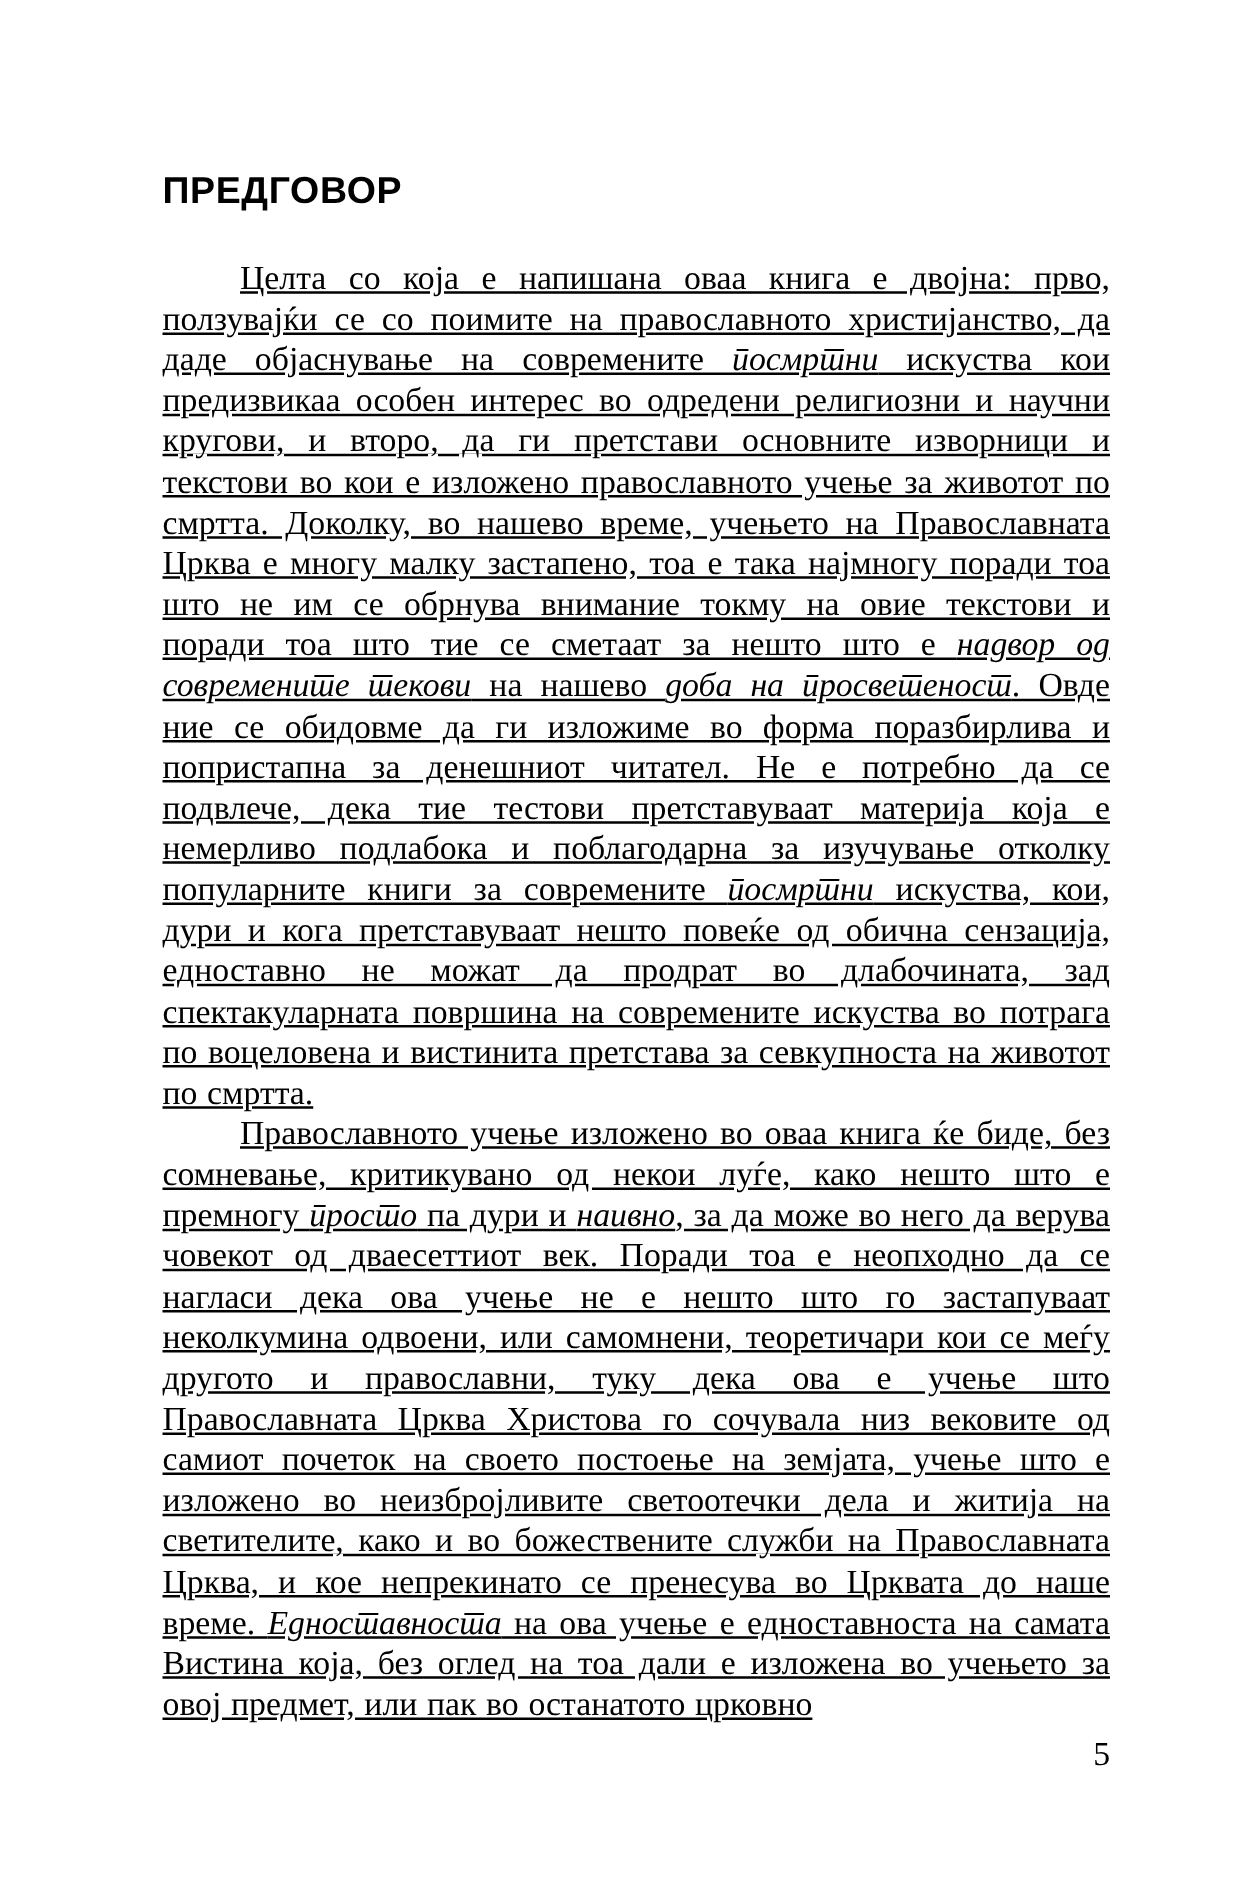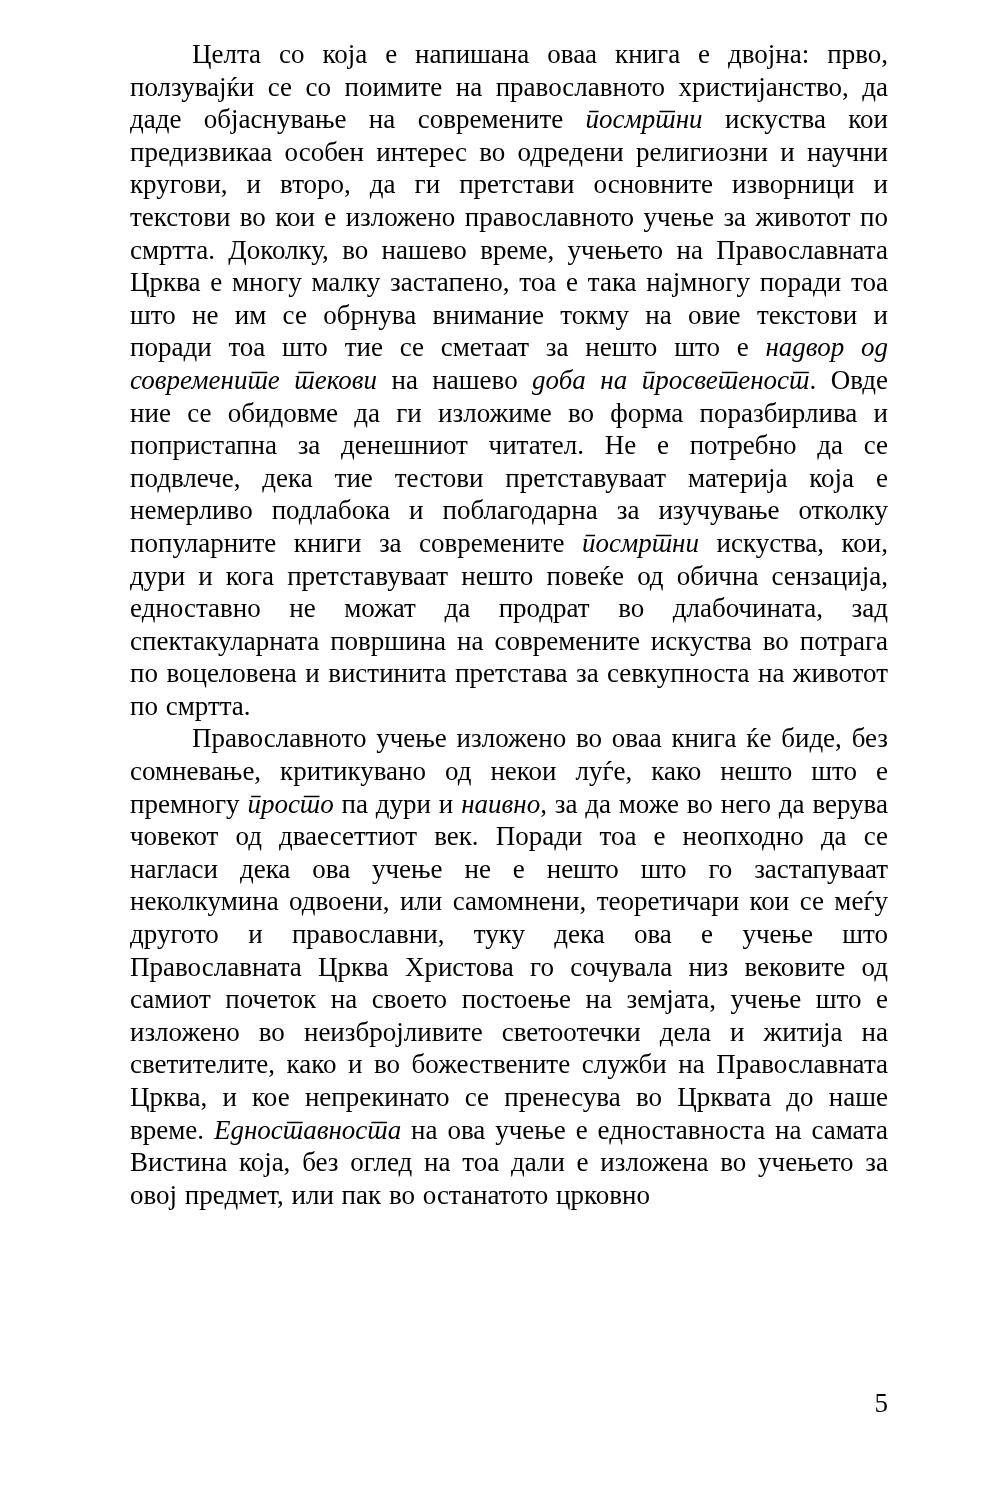--- a/index.html
+++ b/index.html
@@ -35,38 +35,40 @@
   }
   p.para {
     font-family: "Liberation Serif", "DejaVu Serif", serif;
     font-size: 27px;
     line-height: 32.6px;
     text-align: justify;
     text-indent: 62px;
     margin: 0;
     word-spacing: 1px;
     hyphens: none;
+    text-decoration: underline;
   }
   .seg { font-style: normal; }
   .seg-italic { font-style: italic; }
   .page-number {
     position: absolute;
     top: 1388px;
     left: 130px;
     width: 758px;
     text-align: right;
     font-family: "Liberation Serif", "DejaVu Serif", serif;
     font-size: 27px;
     color: #000000;
   }
 </style>
 </head>
 <body>
 
 <div class="page">
   <div class="content">
+    <h1 class="title">ПРЕДГОВОР</h1>
     <div class="body-text">
         <p class="para"><span class="seg">Целта со која е напишана оваа книга е двојна: прво, ползувајќи се со поимите на православното христијанство, да даде објаснување на современите </span><span class="seg seg-italic">посмртни</span><span class="seg"> искуства кои предизвикаа особен интерес во одредени религиозни и научни кругови, и второ, да ги претстави основните изворници и текстови во кои е изложено православното учење за животот по смртта. Доколку, во нашево време, учењето на Православната Црква е многу малку застапено, тоа е така најмногу поради тоа што не им се обрнува внимание токму на овие текстови и поради тоа што тие се сметаат за нешто што е </span><span class="seg seg-italic">надвор од современите текови</span><span class="seg"> на нашево </span><span class="seg seg-italic">доба на просветеност</span><span class="seg">. Овде ние се обидовме да ги изложиме во форма поразбирлива и попристапна за денешниот читател. Не е потребно да се подвлече, дека тие тестови претставуваат материја која е немерливо подлабока и поблагодарна за изучување отколку популарните книги за современите </span><span class="seg seg-italic">посмртни</span><span class="seg"> искуства, кои, дури и кога претставуваат нешто повеќе од обична сензација, едноставно не можат да продрат во длабочината, зад спектакуларната површина на современите искуства во потрага по воцеловена и вистинита претстава за севкупноста на животот по смртта.</span></p>
         <p class="para"><span class="seg">Православното учење изложено во оваа книга ќе биде, без сомневање, критикувано од некои луѓе, како нешто што е премногу </span><span class="seg seg-italic">просто</span><span class="seg"> па дури и </span><span class="seg seg-italic">наивно</span><span class="seg">, за да може во него да верува човекот од дваесеттиот век. Поради тоа е неопходно да се нагласи дека ова учење не е нешто што го застапуваат неколкумина одвоени, или самомнени, теоретичари кои се меѓу другото и православни, туку дека ова е учење што Православната Црква Христова го сочувала низ вековите од самиот почеток на своето постоење на земјата, учење што е изложено во неизбројливите светоотечки дела и житија на светителите, како и во божествените служби на Православната Црква, и кое непрекинато се пренесува во Црквата до наше време. </span><span class="seg seg-italic">Едноставноста</span><span class="seg"> на ова учење е едноставноста на самата Вистина која, без оглед на тоа дали е изложена во учењето за овој предмет, или пак во останатото црковно</span></p>
       </div>
   </div>
   <div class="page-number">5</div>
 </div>
 
 </body></html>

